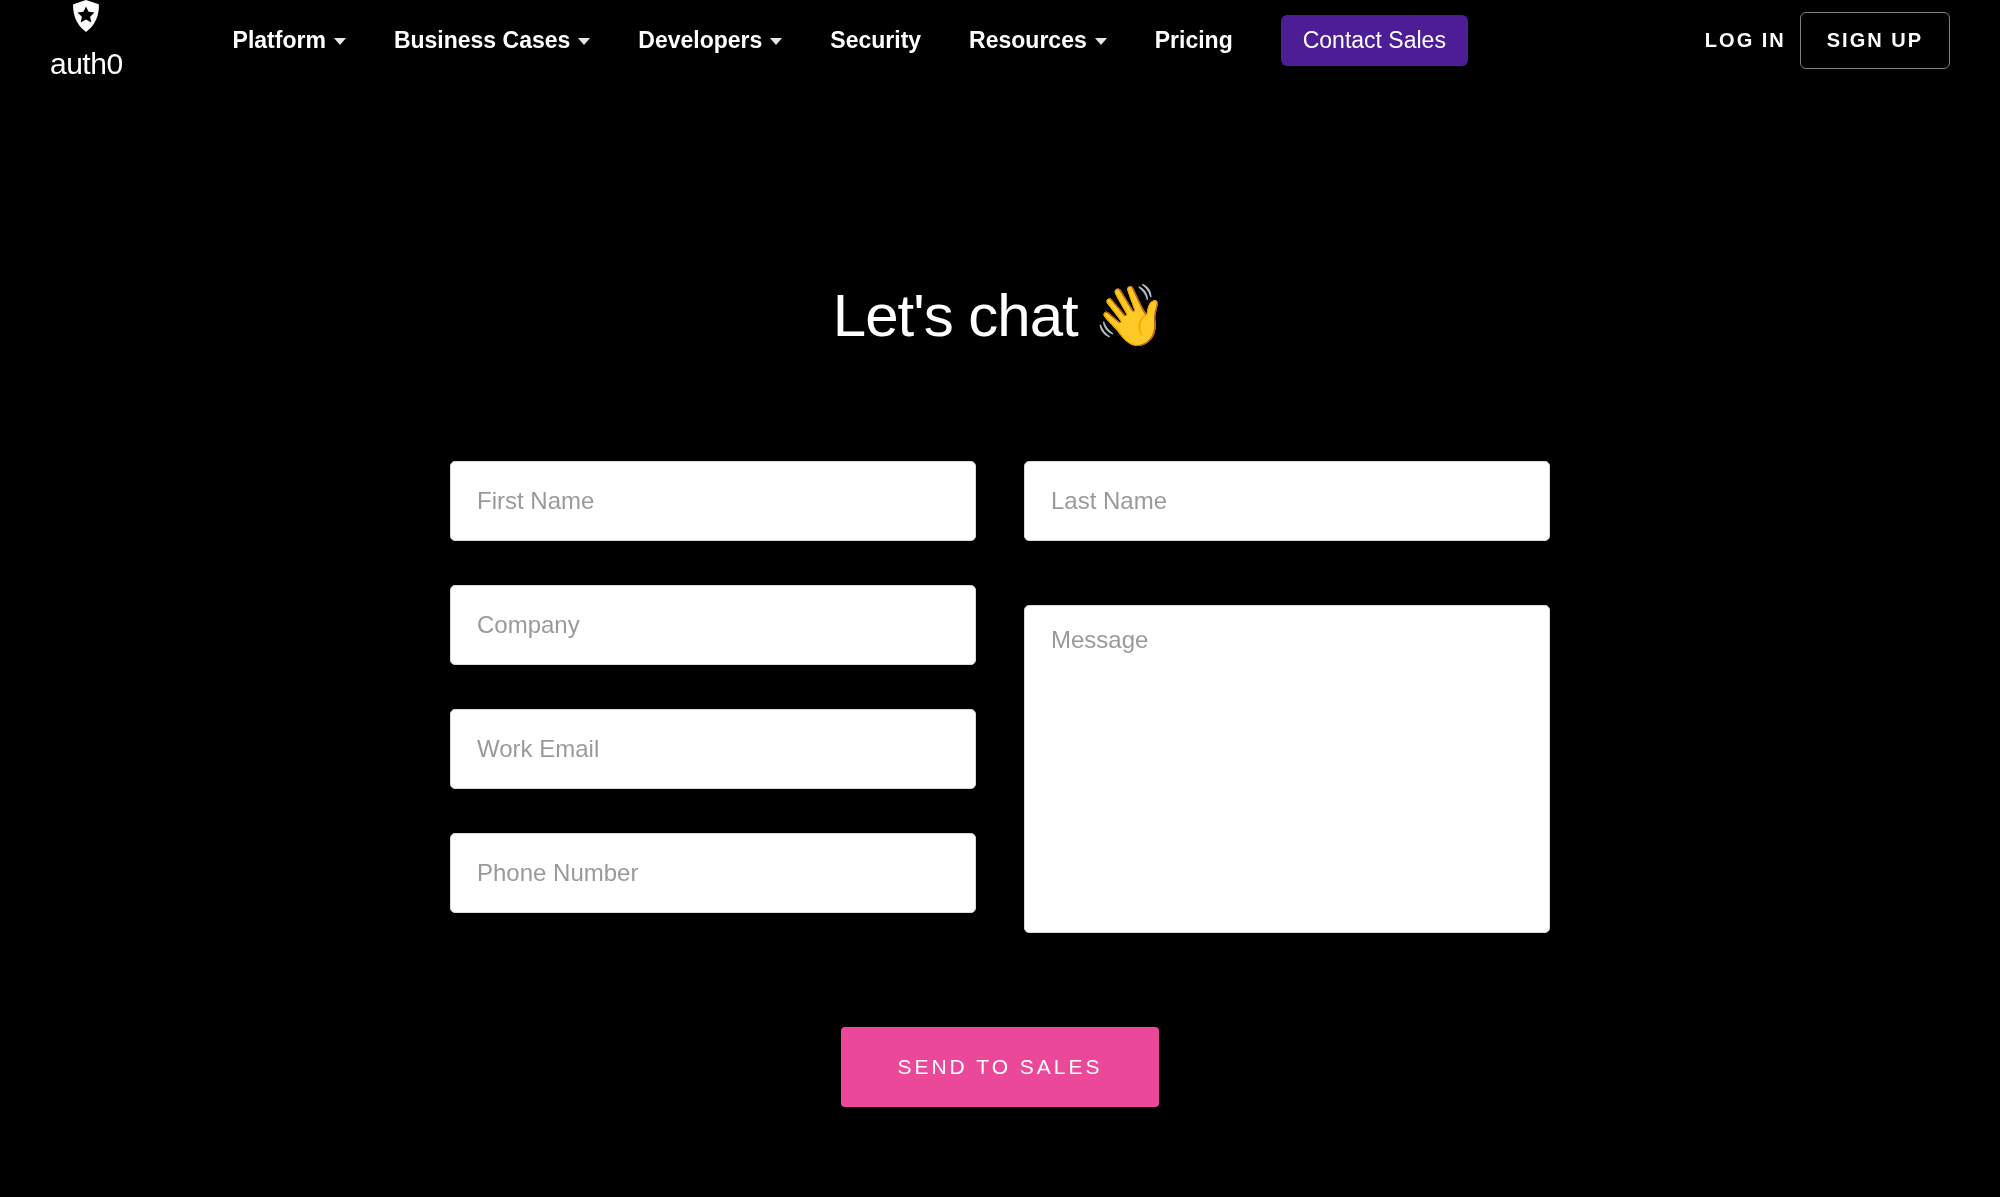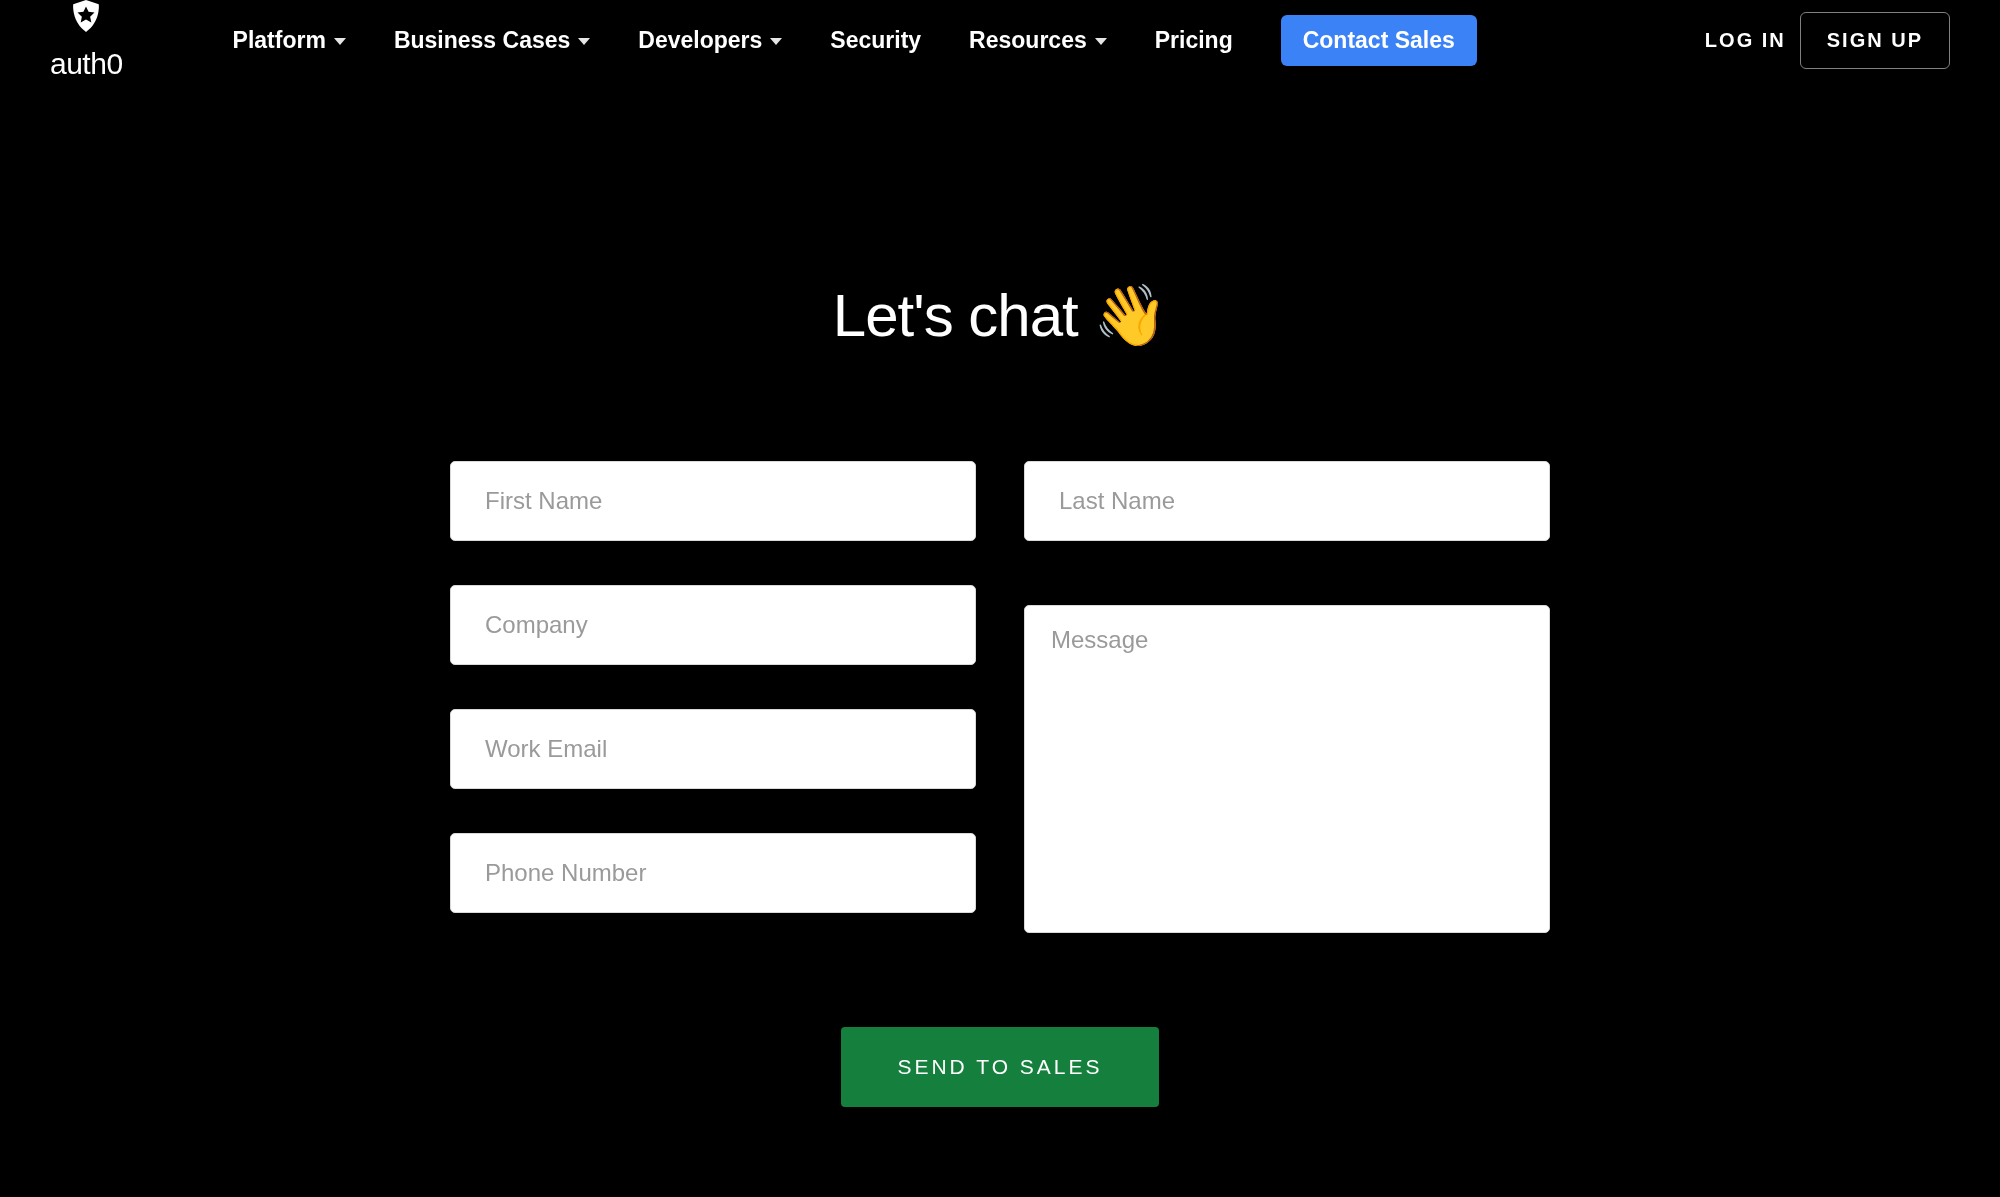--- a/index.html
+++ b/index.html
@@ -49,24 +49,24 @@
     }
     .chev-down {
       width: 0; height: 0;
       border-left: 6px solid transparent;
       border-right: 6px solid transparent;
       border-top: 7px solid #fff;
       opacity: .9;
       margin-top: 2px;
     }
     .btn-contact {
-      background: #3b82f6;
+      background: #4c1d95;
       color: #fff;
       font-size: 23px;
-      font-weight: 700;
+      font-weight: 400;
       padding: 12px 22px;
       border-radius: 6px;
       cursor: pointer;
       border: none;
       white-space: nowrap;
     }
     .auth-actions {
       margin-left: auto;
       display: flex;
       align-items: center;
@@ -118,38 +118,38 @@
       width: 100%;
       background: #fff;
       border: 1px solid #d9d9d9;
       border-radius: 5px;
       font-size: 24px;
       font-family: inherit;
       color: #333;
     }
     .field {
       height: 80px;
-      padding: 0 34px;
+      padding: 0 26px;
     }
     .field::placeholder, .field-ta::placeholder {
       color: #9a9a9a;
       font-weight: 400;
     }
     .field-ta {
       height: 328px;
       padding: 20px 26px;
       resize: none;
     }
     .submit-row {
       margin-top: 94px;
       display: flex;
       justify-content: center;
     }
     .btn-send {
-      background: #15803d;
+      background: #ec4899;
       color: #fff;
       border: none;
       font-size: 21px;
       font-weight: 500;
       letter-spacing: 3px;
       padding: 28px 56px;
       border-radius: 4px;
       cursor: pointer;
     }
   </style>

